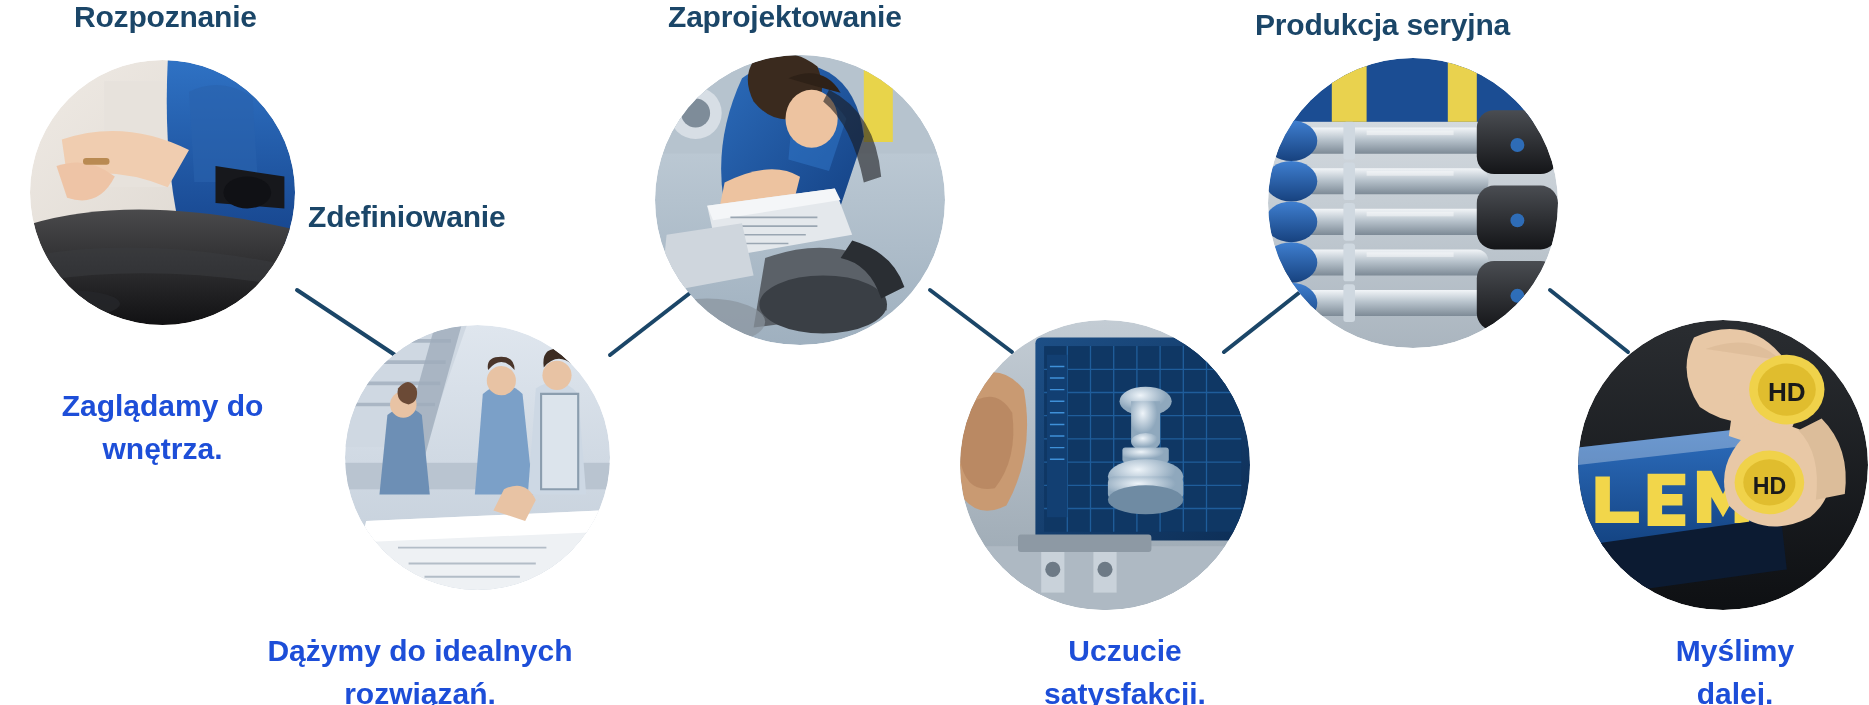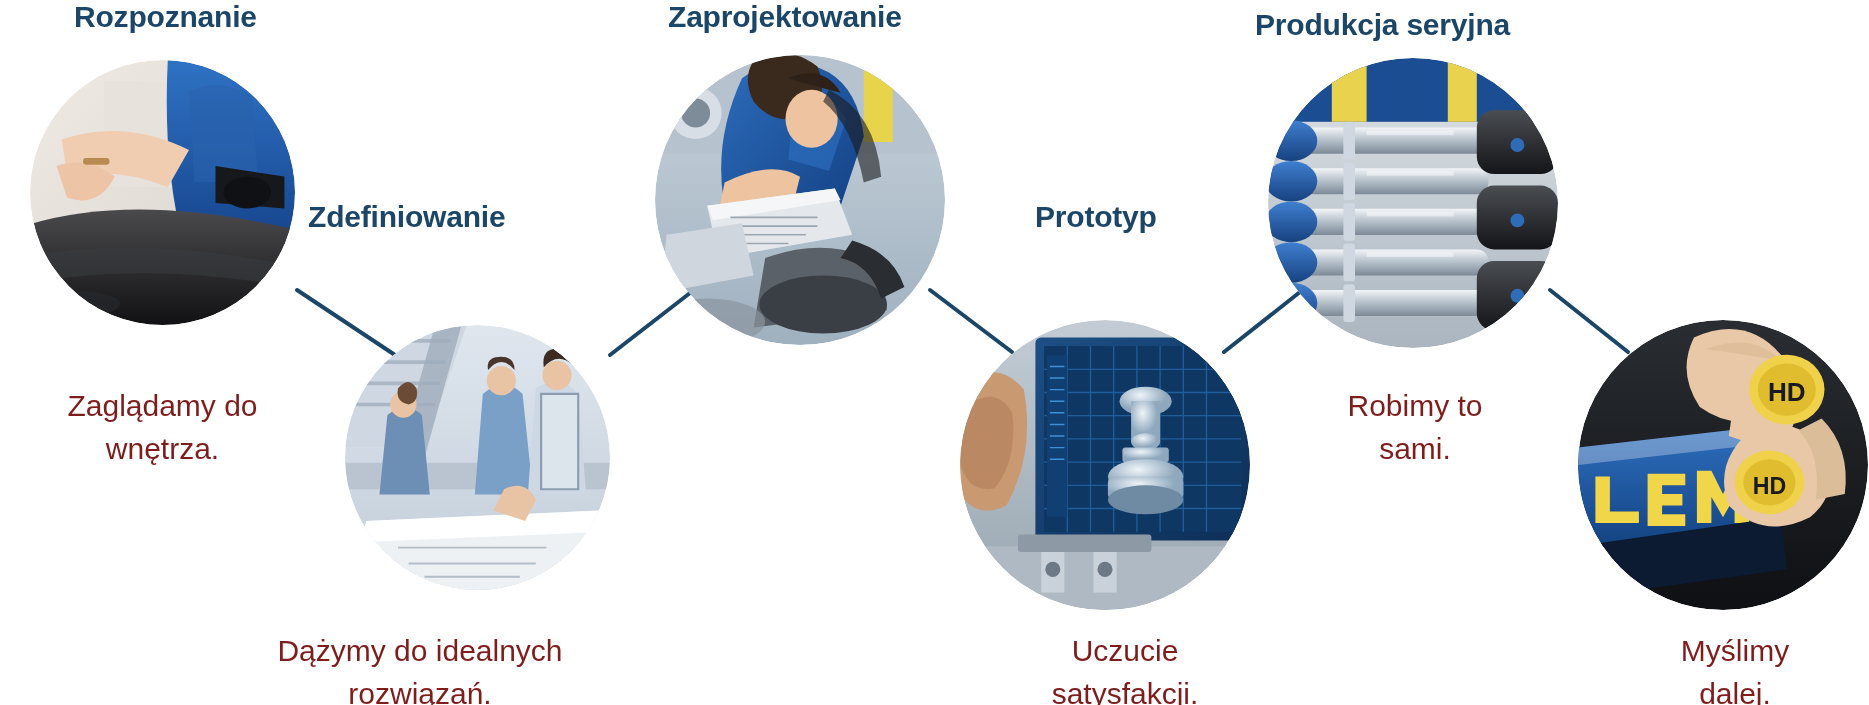--- a/index.html
+++ b/index.html
@@ -30,24 +30,24 @@
     font-size:30px;
     line-height:1.16;
     letter-spacing:-0.2px;
     white-space:pre-line;
     font-stretch:condensed;
   }
 
   
   .step-caption {
     position:absolute;
-    color:#7f1d1d;
+    color:#1d4ed8;
     font-size:30px;
     line-height:1.42;
-    font-weight:400;
+    font-weight:700;
     text-align:center;
     white-space:pre-line;
   }
 </style>
 </head>
 <body>
 
 <div id="stage">
 
   <svg id="connectors" viewBox="0 0 1869 705" preserveAspectRatio="none">
@@ -231,21 +231,20 @@
         <rect x="20" y="74" width="46" height="6" rx="1" fill="#8d99a4"></rect>
         <rect x="28" y="80" width="8" height="14" fill="#c9d2da"></rect>
         <rect x="46" y="80" width="8" height="14" fill="#c9d2da"></rect>
         <circle cx="32" cy="86" r="2.6" fill="#6d7a86"></circle>
         <circle cx="50" cy="86" r="2.6" fill="#6d7a86"></circle>
         <path d="M0 24 q12 -12 22 0 q4 22 -6 40 q-12 6 -18 -8Z" fill="#c99a72"></path>
         <path d="M2 30 q10 -8 16 2 q2 16 -6 26 q-10 2 -12 -10Z" fill="#b3825c" opacity=".7"></path>
       </g>
     </svg>
   </div>
-  <div class="step-title" style="left:1035px; top:200px; width:220px;">Prototyp</div>
   <div class="step-caption" style="left:1000px; top:630px; width:250px;">Uczucie
 satysfakcji.</div>
 
   <div class="node" style="left:1268px; top:58px; width:290px; height:290px;">
     <svg viewBox="0 0 100 100">
       <defs>
         <clipPath id="c5">
             <circle cx="50" cy="50" r="50"></circle>
           </clipPath>
         <linearGradient id="g5bg" x1="0" y1="0" x2="0" y2="1">
@@ -305,22 +304,20 @@
         <g fill="#ffffff" opacity=".45">
           <rect x="34" y="25" width="30" height="1.6"></rect>
           <rect x="34" y="39" width="30" height="1.6"></rect>
           <rect x="34" y="53" width="30" height="1.6"></rect>
           <rect x="34" y="67" width="30" height="1.6"></rect>
         </g>
       </g>
     </svg>
   </div>
   <div class="step-title" style="left:1255px; top:8px; width:330px;">Produkcja seryjna</div>
-  <div class="step-caption" style="left:1285px; top:385px; width:260px;">Robimy to
-sami.</div>
 
   <div class="node" style="left:1578px; top:320px; width:290px; height:290px;">
     <svg viewBox="0 0 100 100">
       <defs>
         <clipPath id="c6">
             <circle cx="50" cy="50" r="50"></circle>
           </clipPath>
         <linearGradient id="g6bg" x1="0" y1="0" x2="0" y2="1">
           <stop offset="0" stop-color="#2a2d31"></stop>
             <stop offset="1" stop-color="#0e1013"></stop>

